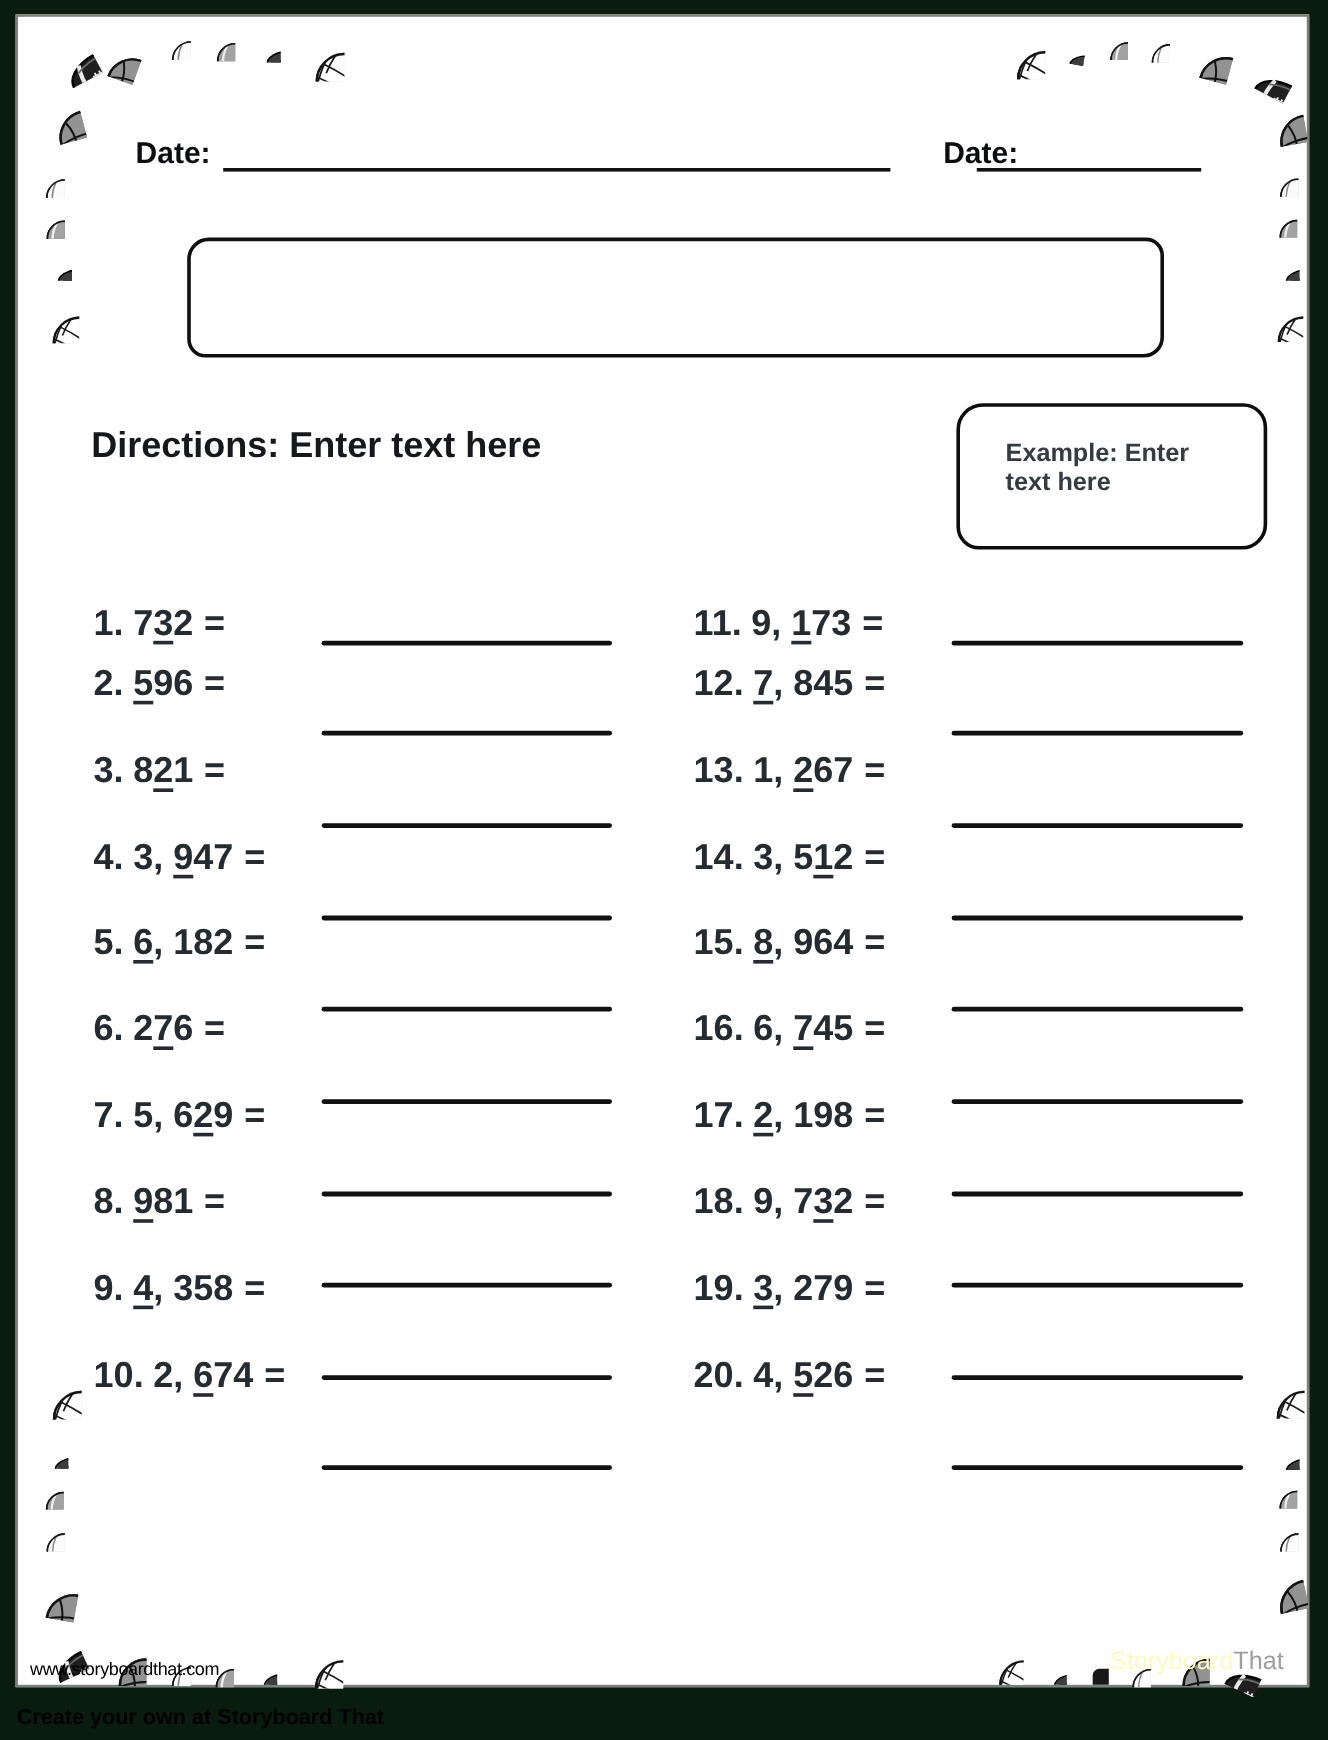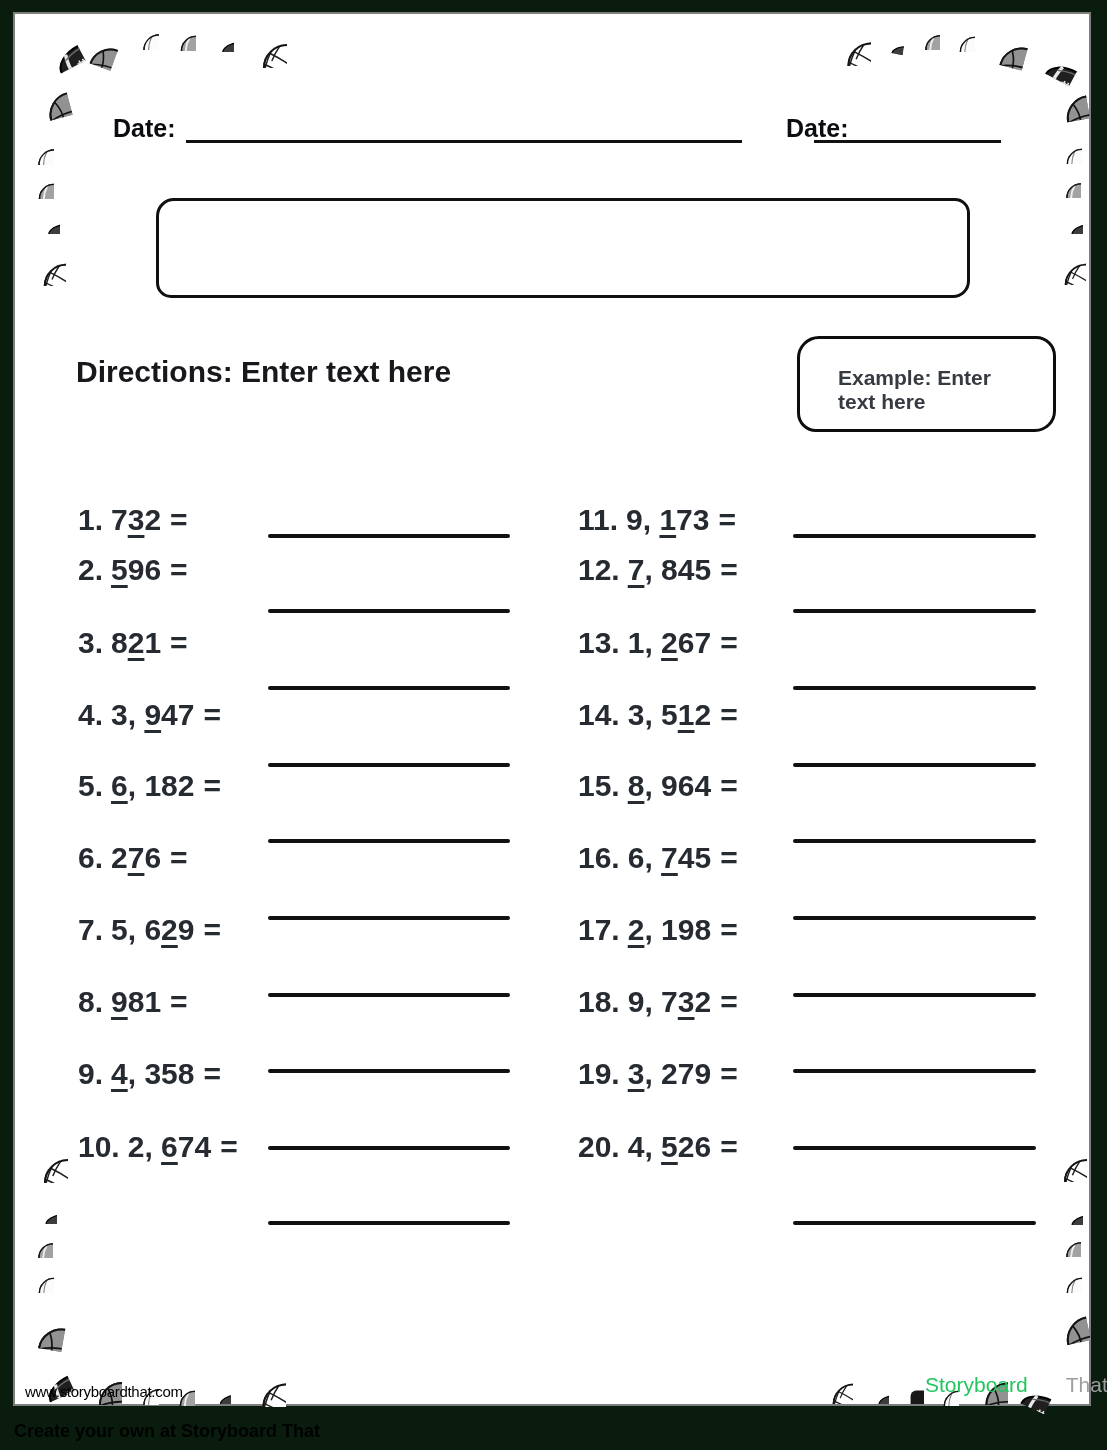--- a/index.html
+++ b/index.html
@@ -21,21 +21,21 @@
   #date-line{left:814px;top:140px;width:187px;}
   .title-box{
     position:absolute;z-index:2;left:156px;top:198px;width:814px;height:100px;
     box-sizing:border-box;border:3px solid #101010;border-radius:18px 15px 17px 15px;background:#fff;
   }
   .directions{
     position:absolute;z-index:2;left:76px;top:355px;margin:0;
     font-size:30px;font-weight:700;color:#16181c;white-space:nowrap;text-align:center;
   }
   .example-box{
-    position:absolute;z-index:2;left:797px;top:336px;width:259px;height:96px;
+    position:absolute;z-index:2;left:797px;top:336px;width:259px;height:122px;
     box-sizing:border-box;border:3px solid #0d0d0d;border-radius:22px 20px 21px 19px;background:#fff;
   }
   .example-box span{
     position:absolute;left:38px;top:27px;width:175px;display:block;
     font-size:21px;font-weight:700;line-height:1.12;color:#363b42;
   }
   
   .pcol{position:absolute;top:0;z-index:2;width:480px;height:100%;}
   #problems-left{left:78px;}
   #problems-right{left:578px;}
@@ -56,22 +56,22 @@
   .blank:nth-child(3){top:686px}.blank:nth-child(4){top:763px}
   .blank:nth-child(5){top:839px}.blank:nth-child(6){top:916px}
   .blank:nth-child(7){top:993px}.blank:nth-child(8){top:1069px}
   .blank:nth-child(9){top:1146px}.blank:nth-child(10){top:1221px}
   
   .watermark{
     position:absolute;z-index:4;left:25px;top:1383px;
     font-size:15px;font-weight:400;letter-spacing:-0.3px;color:#000;white-space:nowrap;
   }
   .brand{position:absolute;z-index:4;left:925px;top:1373px;font-size:21px;white-space:nowrap;}
-  .brand .b1{color:#22c55e;text-align:right;}
-  .brand .b2{color:#9e9e9e;padding-left:38px;}
+  .brand .b1{color:#fef9c3;text-align:right;}
+  .brand .b2{color:#9e9e9e;}
   .create-note{
     position:absolute;z-index:2;left:14px;top:1421px;
     font-size:18px;font-weight:700;color:#000;opacity:.9;white-space:nowrap;
   }
   .sprite{position:absolute;width:0;height:0;overflow:hidden;}
 </style>
 </head>
 <body>
 
 <svg class="sprite" xmlns="http://www.w3.org/2000/svg" aria-hidden="true">

